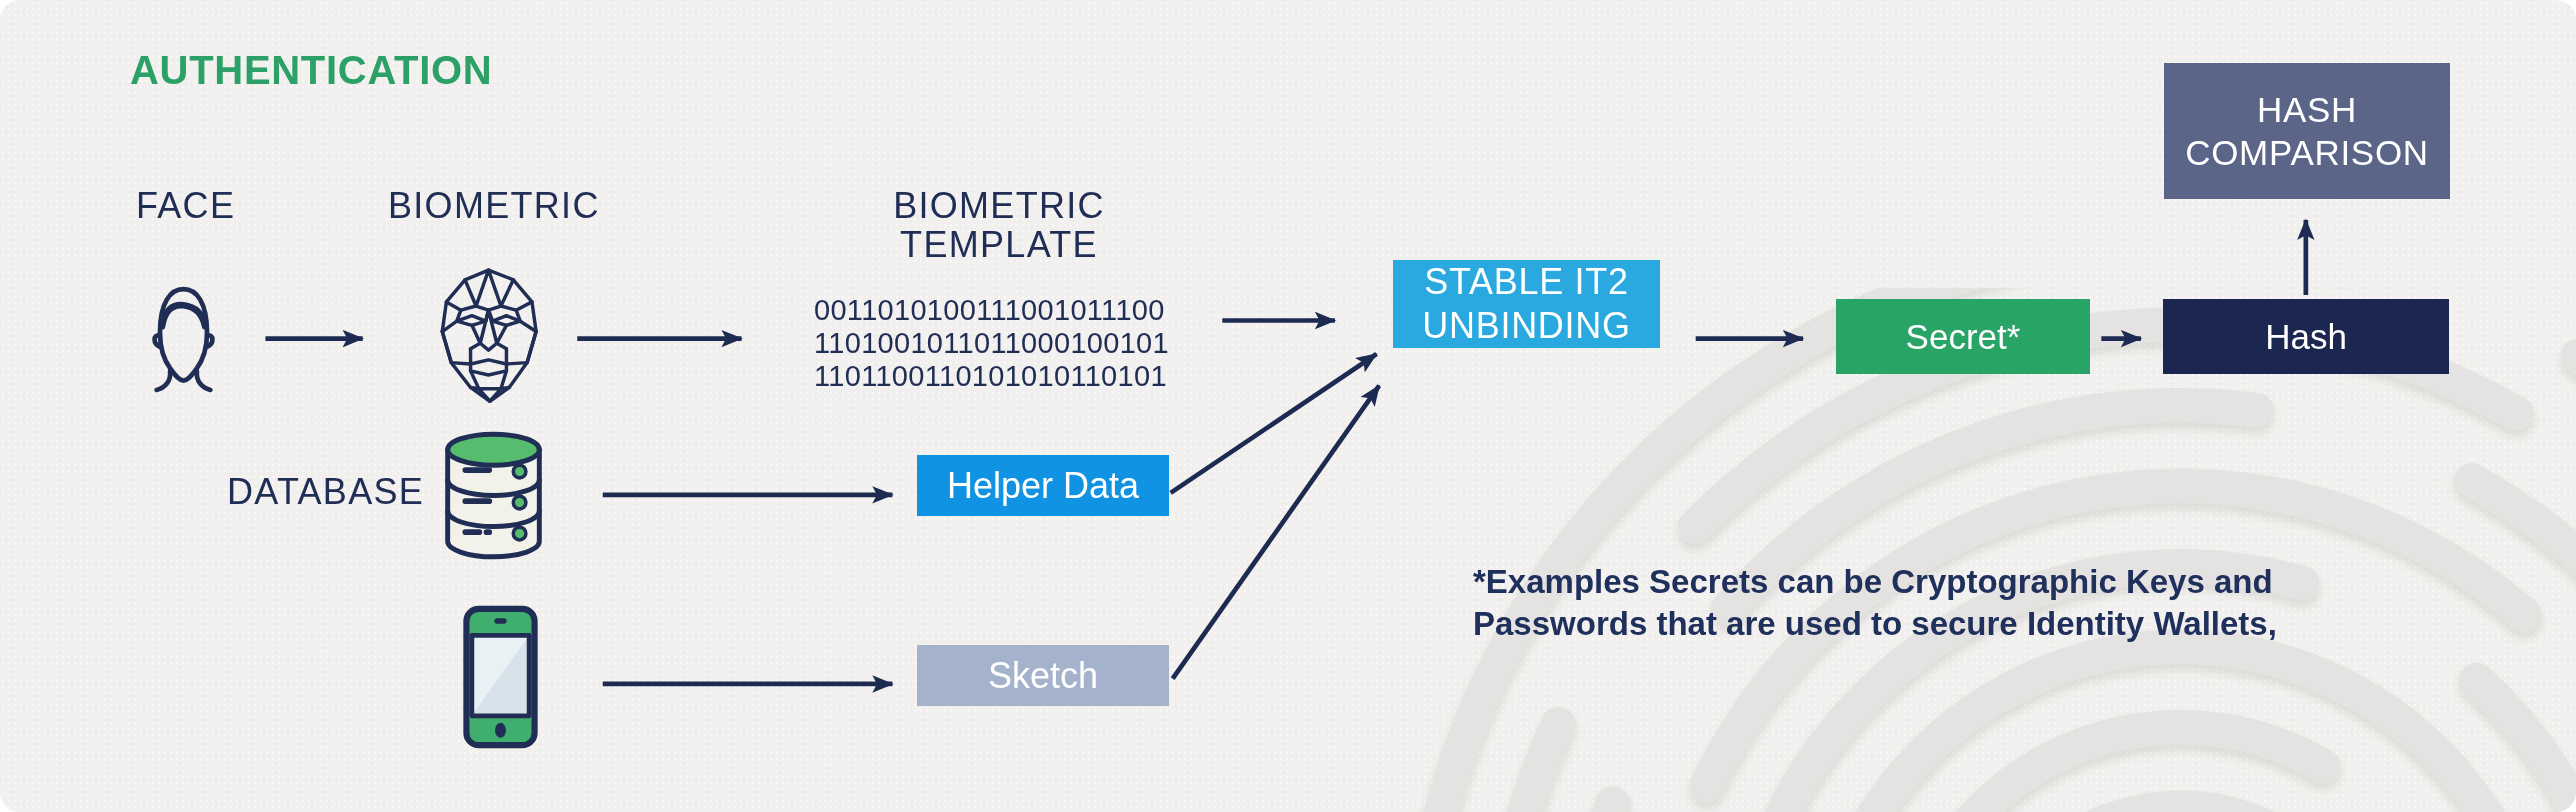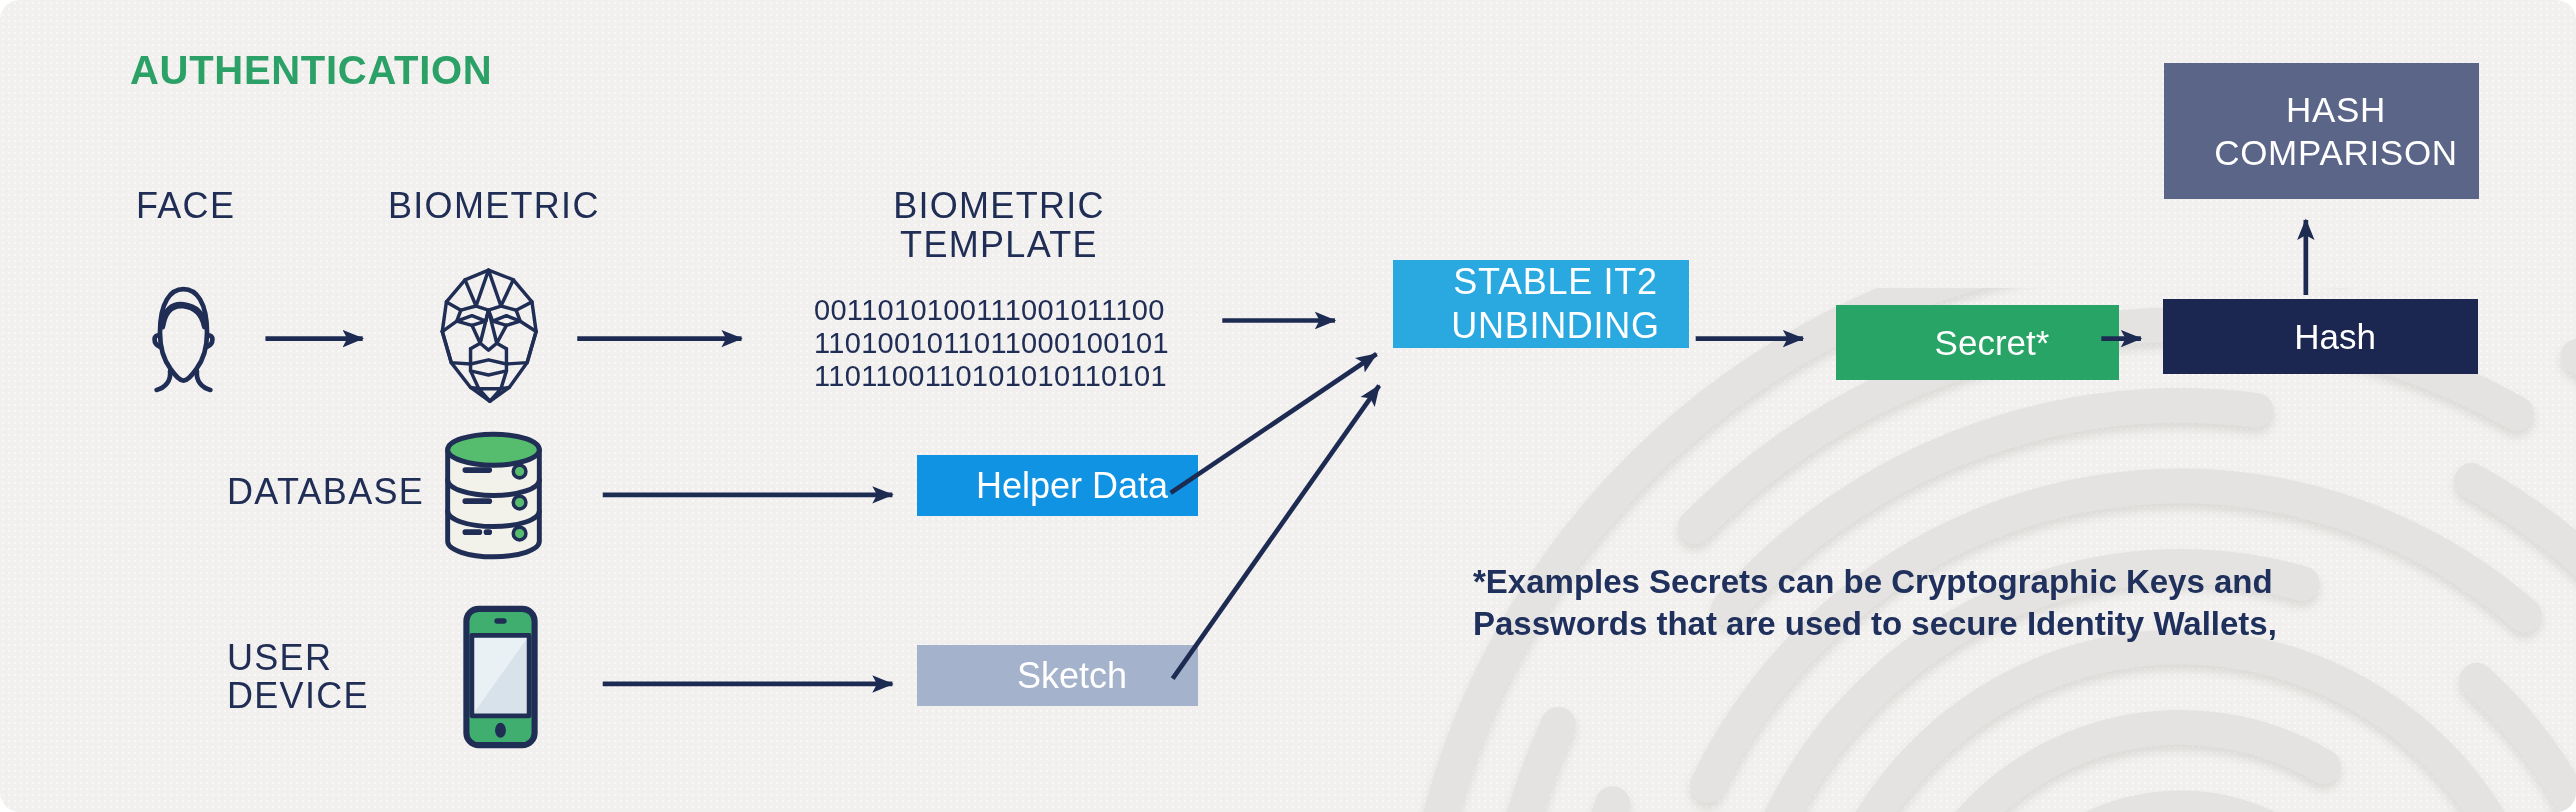--- a/index.html
+++ b/index.html
@@ -22,26 +22,26 @@
     color:#202e56;font-size:36px;letter-spacing:1.3px;line-height:39px;font-weight:400;
     white-space:nowrap;
   }
   .lbl.center{text-align:center;white-space:normal;}
   .binary{
     color:#202e56;font-size:29px;line-height:33px;letter-spacing:0.3px;font-weight:400;
     white-space:nowrap;
   }
   .box{
     display:flex;flex-direction:column;align-items:center;justify-content:center;
-    color:#ffffff;text-align:center;font-weight:400;padding-left:29px;
+    color:#ffffff;text-align:center;font-weight:400;
   }
   .box-stable{left:1393px;top:260px;width:267px;height:88px;background:#2aa9e1;font-size:36px;line-height:44px;letter-spacing:0.7px;}
   .box-helper{left:917px;top:455px;width:252px;height:61px;background:#1193e3;font-size:36px;}
   .box-sketch{left:917px;top:645px;width:252px;height:61px;background:#a5b2cb;font-size:36px;}
-  .box-secret{left:1836px;top:299px;width:254px;height:75px;background:#27a466;font-size:35px;margin-top:6px;}
+  .box-secret{left:1836px;top:299px;width:254px;height:75px;background:#27a466;font-size:35px;}
   .box-hash{left:2163px;top:299px;width:286px;height:75px;background:#1b2750;font-size:35px;}
   .box-hashcomp{left:2164px;top:63px;width:286px;height:136px;background:#5a6588;font-size:35px;line-height:43px;letter-spacing:0.7px;}
   .footnote{
     left:1473px;top:561px;color:#20305c;font-size:33px;line-height:42px;font-weight:700;
     white-space:nowrap;
   }
   .arrow-layer{left:0;top:0;width:2576px;height:812px;pointer-events:none;}
   .wm{left:1342px;top:288px;pointer-events:none;}
 </style>
 </head>
@@ -73,24 +73,20 @@
   <div class="abs lbl" style="left:136px;top:186px">FACE</div>
   <div class="abs lbl" style="left:388px;top:186px">BIOMETRIC</div>
 
   <div class="abs lbl center" style="left:865px;top:186px;width:268px">
     <div>BIOMETRIC</div>
     <div>TEMPLATE</div>
   </div>
 
   <div class="abs lbl" style="left:227px;top:472px">DATABASE</div>
 
-  <div class="abs lbl" style="left:227px;top:639px;line-height:38px">
-    <div>USER</div>
-    <div>DEVICE</div>
-  </div>
 
   <div class="abs binary" style="left:814px;top:294px">
     <div>0011010100111001011100</div>
     <div>1101001011011000100101</div>
     <div>1101100110101010110101</div>
   </div>
 
   <svg class="abs" style="left:143px;top:275px" width="81" height="121" viewBox="0 0 120 180">
     <g fill="none" stroke="#202e56" stroke-width="7" stroke-linecap="round" stroke-linejoin="round">
       <path d="M25 86 C25 40 41 21 60 21 C79 21 95 40 95 86 C95 108 89 127 79 140 C71 151 66 157 60 157 C54 157 49 151 41 140 C31 127 25 108 25 86 Z"></path>

